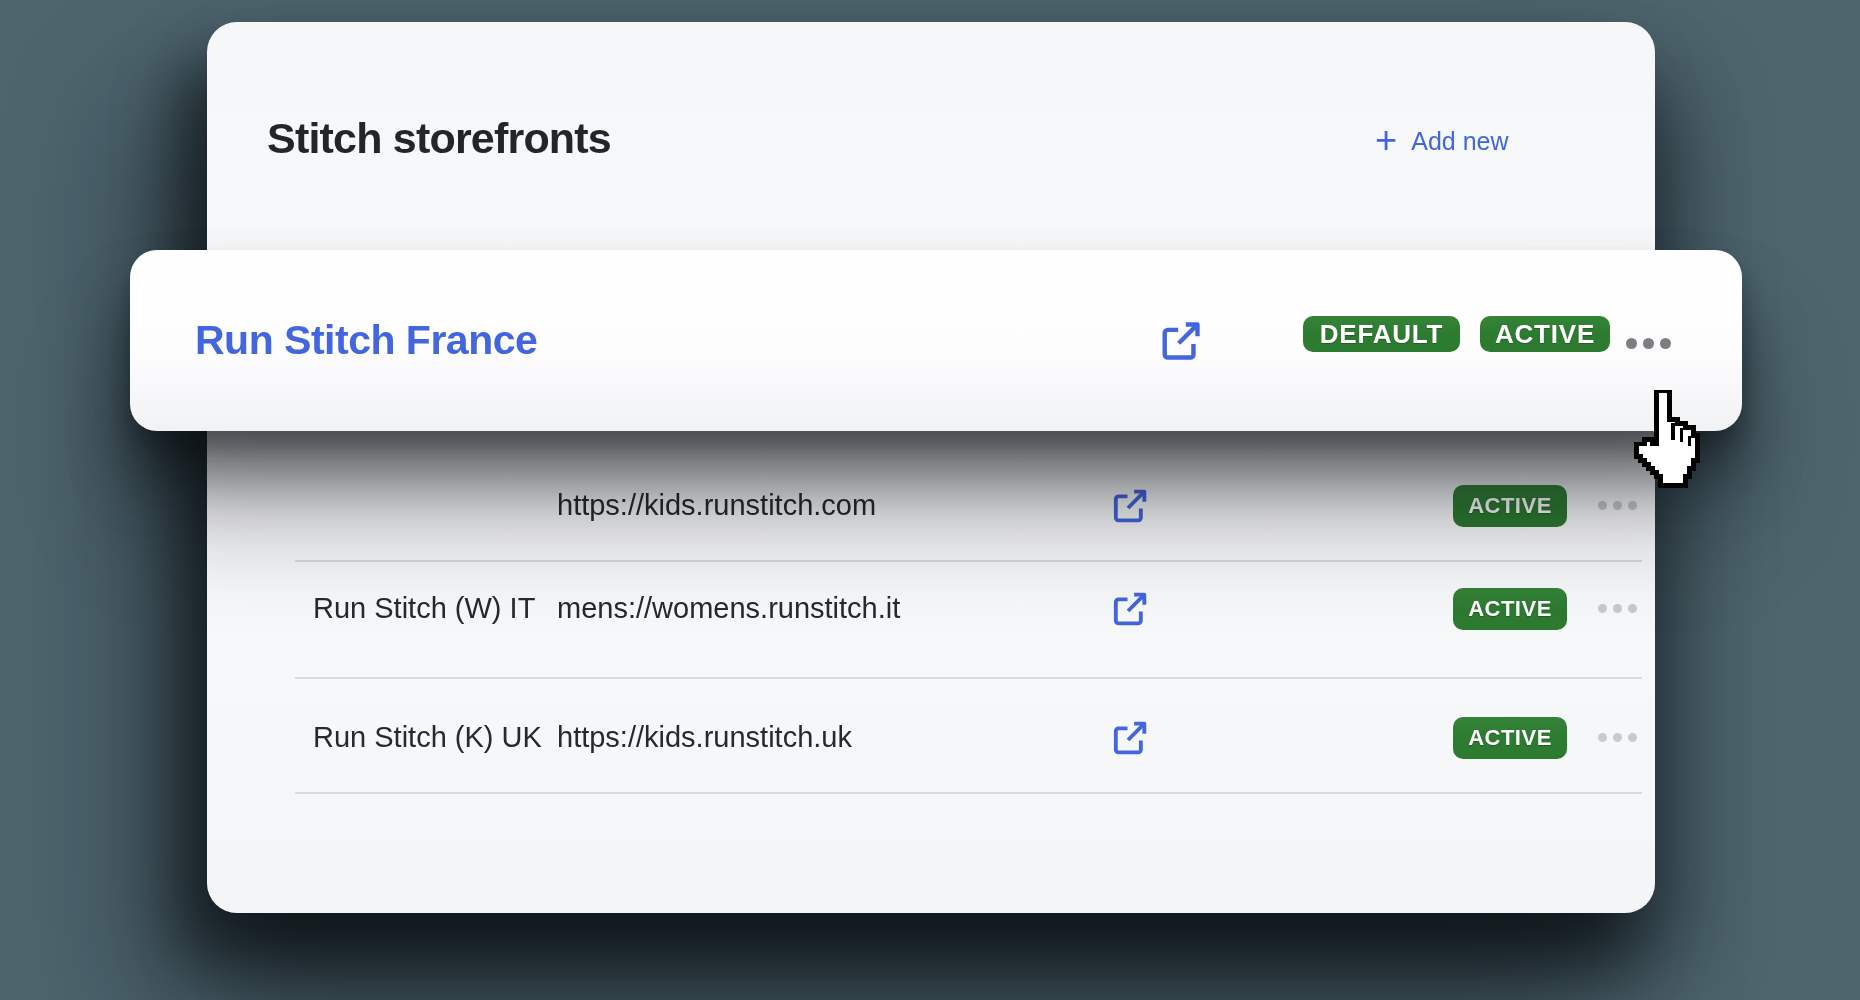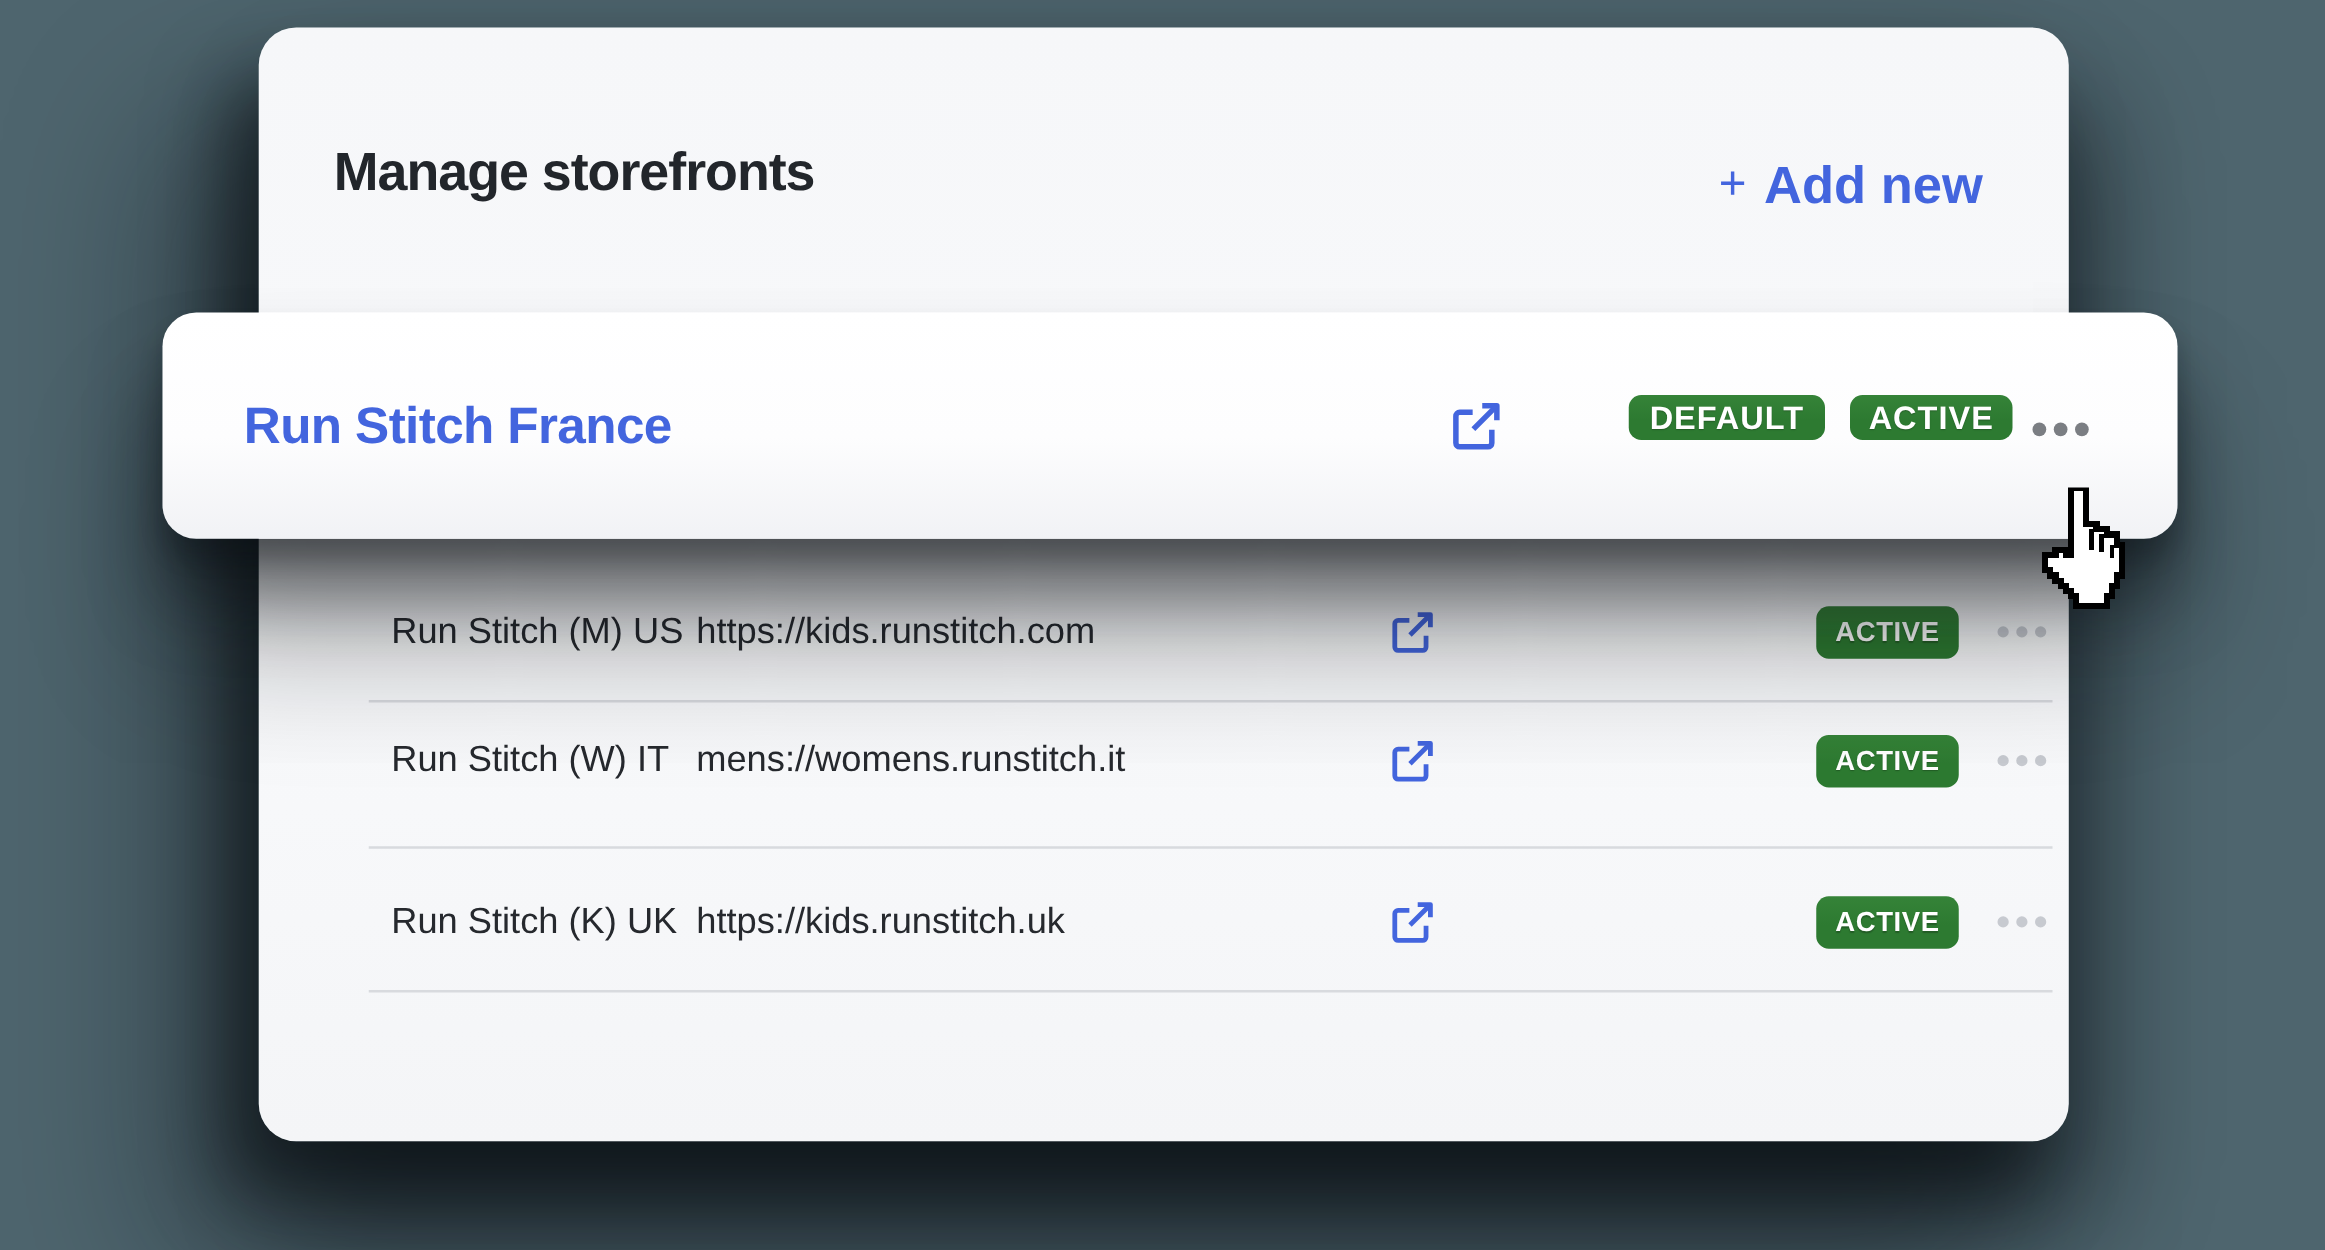--- a/index.html
+++ b/index.html
@@ -20,21 +20,21 @@
   }
   .page-title{
     position:absolute;left:60px;top:92px;
     font-size:43px;font-weight:700;color:#22262b;letter-spacing:-.8px;
   }
   .add-new{
     position:absolute;left:1168px;top:102px;display:flex;align-items:center;gap:14px;
     color:var(--accent-blue,#4365de);cursor:pointer;
   }
   .add-new .plus{font-size:38px;font-weight:400;line-height:1;margin-top:-3px;}
-  .add-new .lbl{font-size:42px;font-weight:700;}
+  .add-new .lbl{font-size:25px;font-weight:400;}
   
   .row{
     position:absolute;left:0;width:100%;height:117px;
     display:flex;align-items:center;
   }
   .row .name{position:absolute;left:106px;font-size:29px;color:#26292e;}
   .row .url{position:absolute;left:350px;font-size:29px;color:#26292e;}
   .row .ext{position:absolute;left:903px;width:40px;height:40px;color:var(--accent-blue,#4365de);}
   .badge{
     background:linear-gradient(180deg,#358338 0%,var(--badge-green,#2d7a31) 55%);
@@ -71,29 +71,28 @@
   .float-card .dots i{width:11px;height:11px;border-radius:50%;background:#7b7e83;display:block;}
   
   .cursor{position:absolute;left:1628px;top:390px;width:78px;height:108px;z-index:50;}
   svg{display:block;}
 </style>
 </head>
 <body style="background: rgb(78, 101, 110);">
 
 <div class="main-card">
 
-  <div class="page-title">Manage storefronts</div>
+  <div class="page-title">Stitch storefronts</div>
 
   <div class="add-new">
     <span class="plus">+</span>
     <span class="lbl">Add new</span>
   </div>
 
   <div class="row" style="top:425px;">
-    <span class="name">Run Stitch (M) US</span>
     <span class="url">https://kids.runstitch.com</span>
     <span class="ext">
       <svg viewBox="0 0 24 24" fill="none" stroke="currentColor" stroke-width="2.3" stroke-linejoin="round">
         <path d="M18.5 13.5V19a1.6 1.6 0 0 1-1.6 1.6H5.1A1.6 1.6 0 0 1 3.5 19V7.8a1.6 1.6 0 0 1 1.6-1.6h5.4"></path>
         <path d="M14.5 3.4h6.1v6.1"></path>
         <path d="M10.8 13.2 20.3 3.7"></path>
       </svg>
     </span>
     <span class="badge">ACTIVE</span>
     <span class="dots">

